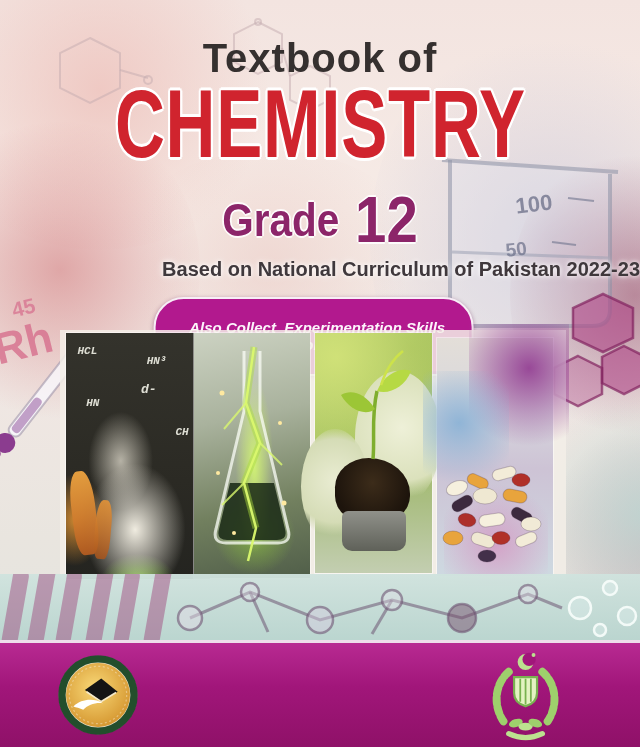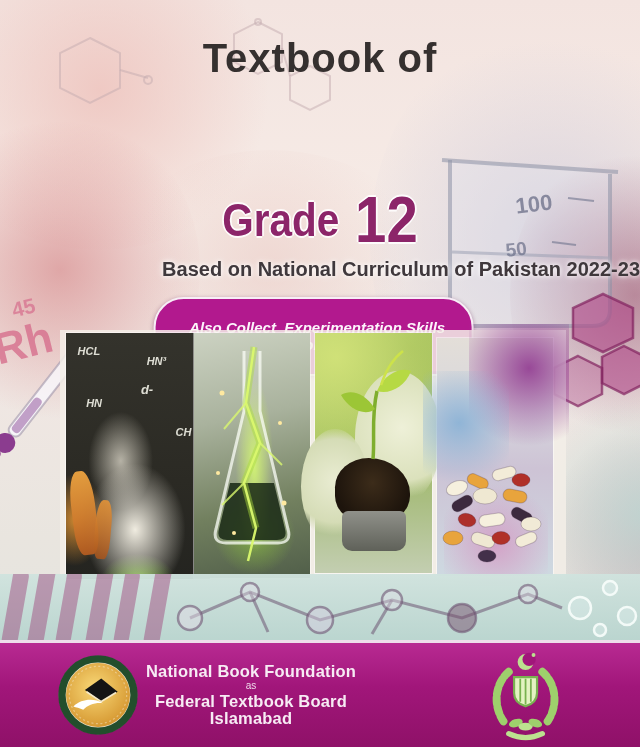--- a/index.html
+++ b/index.html
@@ -42,21 +42,21 @@
   }
 
   .strip-bg{left:60px;top:330px;width:506px;height:250px;background:rgba(243,239,231,.85);}
   .panel{position:absolute;box-shadow:0 0 0 1px rgba(255,255,255,.45);}
   .p1{left:66px;top:333px;width:144px;height:246px;
     background:
       radial-gradient(ellipse 70px 92px at 48% 80%, rgba(248,244,232,.96), rgba(248,244,232,0) 72%),
       radial-gradient(ellipse 46px 70px at 38% 52%, rgba(240,235,220,.7), rgba(240,235,220,0) 70%),
       radial-gradient(ellipse 52px 36px at 50% 100%, rgba(128,198,58,.9), rgba(128,198,58,0) 70%),
       radial-gradient(ellipse 42px 64px at 6% 76%, rgba(230,150,50,.85), rgba(230,150,50,0) 72%),
-      linear-gradient(180deg,#34332c 0%,#2b2a24 60%,#242420 100%);}
+      linear-gradient(180deg,#34332c 0%,#2b2a24 60%,#242420 100%); font-family: Liberation Mono, monospace;}
   .chalk{position:absolute;color:rgba(246,246,236,.88);font-style:italic;font-size:11px;font-weight:bold;}
   .tube-orange{position:absolute;left:4%;top:56%;width:17%;height:34%;transform:rotate(-7deg);
     background:linear-gradient(180deg,rgba(238,164,64,.95),rgba(182,92,32,.92));border-radius:40% 40% 32% 32%;}
   .tube-orange2{position:absolute;left:20%;top:68%;width:11%;height:24%;transform:rotate(5deg);
     background:linear-gradient(180deg,rgba(228,148,56,.9),rgba(168,84,28,.85));border-radius:40% 40% 32% 32%;}
   .p2{left:194px;top:333px;width:116px;height:245px;
     background:
       radial-gradient(ellipse 26px 122px at 52% 54%, rgba(206,246,92,.95), rgba(206,246,92,0) 72%),
       radial-gradient(ellipse 58px 58px at 52% 82%, rgba(150,212,60,.6), rgba(150,212,60,0) 70%),
       linear-gradient(168deg,#ccd2c2 0%,#a9b29d 35%,#72805f 70%,#505e49 100%);}
@@ -146,20 +146,23 @@
 
   <svg class="abs" style="left:548px;top:286px;" width="95" height="140" viewBox="0 0 95 140">
     <g fill="rgba(175,70,135,.6)" stroke="rgba(130,35,95,.7)" stroke-width="2.5">
       <polygon points="55,8 85,22 85,52 55,66 25,52 25,22"></polygon>
       <polygon points="76,60 98,71 98,97 76,108 54,97 54,71"></polygon>
       <polygon points="30,70 54,82 54,108 30,120 6,108 6,82" fill="rgba(175,70,135,.35)"></polygon>
     </g>
   </svg>
 
   <div class="abs title-prefix">Textbook of</div>
+  <div class="abs title-main">
+    <span>CHEMISTRY</span>
+  </div>
   <div class="abs grade-row">
     <span class="grade-word">Grade</span><span class="grade-number">12</span>
   </div>
   <div class="abs curriculum">Based on National Curriculum of Pakistan 2022-23</div>
 
   <div class="abs badge">
     <span>Also Collect  Experimentation Skills Along with this Book</span>
   </div>
 
   <div class="abs strip-bg"></div>
@@ -274,26 +277,20 @@
       </defs>
       <circle cx="50" cy="50" r="48" fill="#e9e2d2"></circle>
       <circle cx="50" cy="50" r="44" fill="none" stroke="#234e2c" stroke-width="9"></circle>
       <circle cx="50" cy="50" r="39" fill="url(#gold)"></circle>
       <circle cx="50" cy="50" r="35" fill="none" stroke="rgba(255,255,255,.35)" stroke-width="1.5" stroke-dasharray="2.5 3"></circle>
       <polygon points="34,44 54,30 74,46 54,58" fill="#141414"></polygon>
       <path d="M36 46 L54 58 L72 47" stroke="#f5e9c9" stroke-width="2" fill="none"></path>
       <path d="M20 64 C30 54 46 54 56 60 C46 59 38 62 32 68 C28 66 23 65 20 64 Z" fill="#ffffff"></path>
     </svg>
 
-    <div class="footer-text">
-      <div class="ft-big">National Book Foundation</div>
-      <div class="ft-small">as</div>
-      <div class="ft-big">Federal Textbook Board</div>
-      <div class="ft-big">Islamabad</div>
-    </div>
 
     <svg class="gov-emblem" viewBox="0 0 95 105">
       <circle cx="47" cy="13" r="9" fill="#bce28f"></circle>
       <circle cx="51" cy="10" r="7.5" fill="#a1167a"></circle>
       <circle cx="56" cy="5" r="2.2" fill="#bce28f"></circle>
       <path d="M28 24 C12 38 10 62 22 80" stroke="#9ed06c" stroke-width="9" fill="none" stroke-dasharray="7 4" stroke-linecap="round"></path>
       <path d="M66 24 C82 38 84 62 72 80" stroke="#9ed06c" stroke-width="9" fill="none" stroke-dasharray="7 4" stroke-linecap="round"></path>
       <path d="M34 30 h26 v18 q0 11 -13 15 q-13 -4 -13 -15 Z" fill="#e4f3c2" stroke="#79b250" stroke-width="2.5"></path>
       <path d="M41 32 v26 M47 32 v29 M53 32 v26" stroke="#79b250" stroke-width="2" fill="none"></path>
       <ellipse cx="36" cy="82" rx="8" ry="4.5" fill="#9ed06c" transform="rotate(-18 36 82)"></ellipse>

